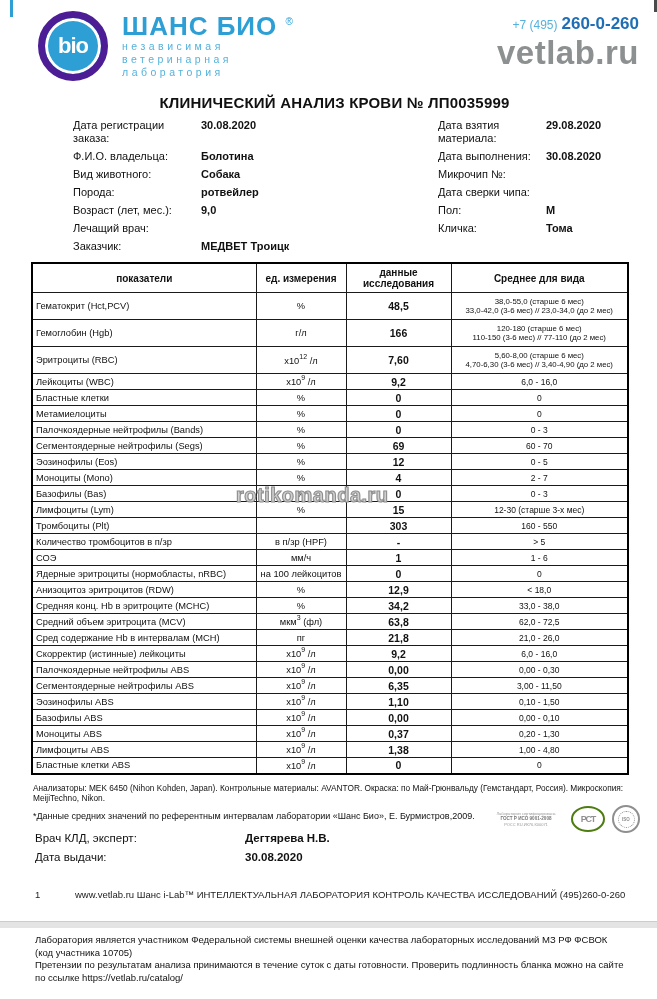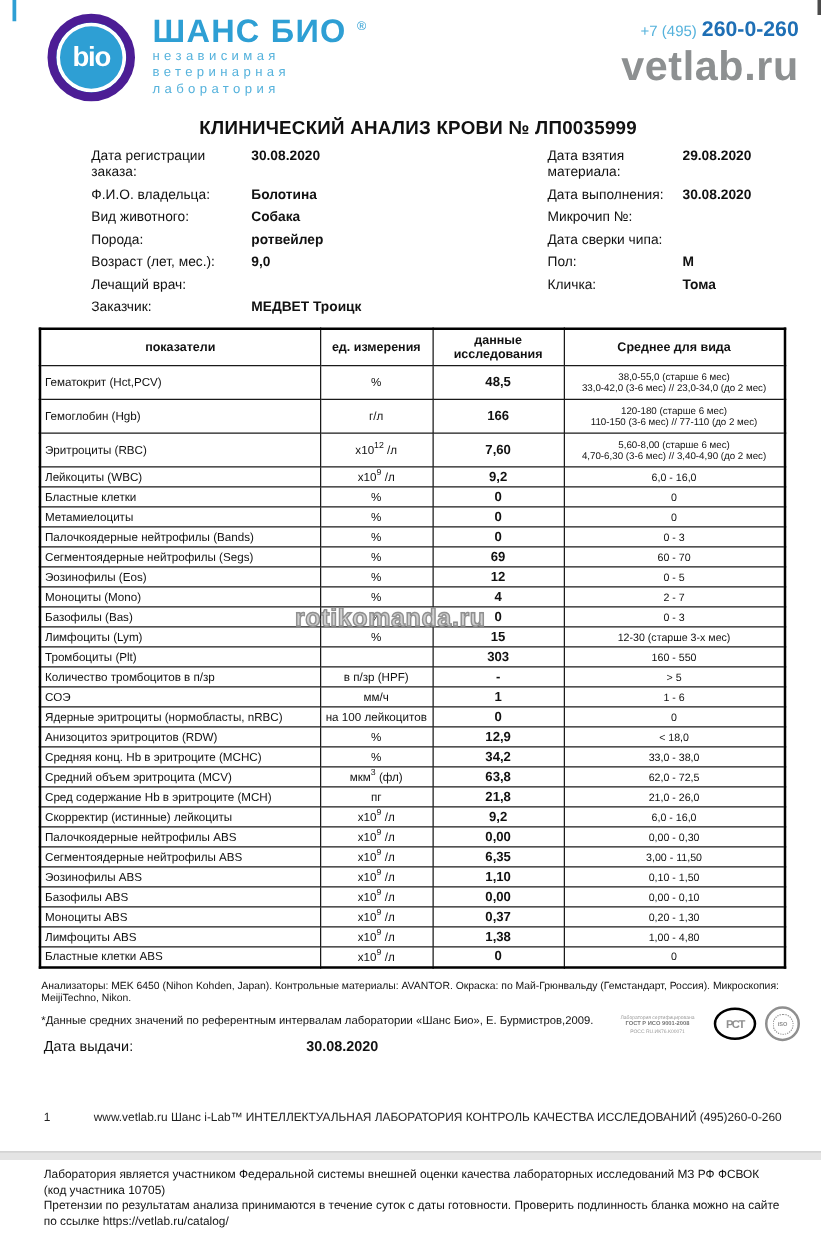--- a/index.html
+++ b/index.html
@@ -69,21 +69,21 @@
   .sig-row{display:flex;line-height:14px;margin-bottom:5px;}
   .sig-row .lbl{width:210px;}
   .sig-row .val{font-weight:bold;}
 
   
   .stamps{position:absolute;top:805px;left:487px;width:160px;display:flex;align-items:center;}
   .cert-text{width:78px;text-align:center;color:#9a9a9a;}
   .cert-text .l1{font-size:4px;line-height:5px;}
   .cert-text .l2{font-size:4.6px;font-weight:bold;color:#777;line-height:6px;}
   .cert-text .l3{font-size:4px;line-height:5px;}
-  .stamp-oval{width:30px;height:22px;border:2px solid #000000;border-radius:50%;
+  .stamp-oval{width:30px;height:22px;border:2px solid #4d7c0f;border-radius:50%;
     display:flex;align-items:center;justify-content:center;margin-left:6px;
     font-size:9px;font-weight:bold;color:#8f8f8f;letter-spacing:-1px;}
   .stamp-round{width:24px;height:24px;border:2px solid #8f8f8f;border-radius:50%;
     display:flex;align-items:center;justify-content:center;margin-left:7px;}
   .stamp-round .inner{width:15px;height:15px;border:1px dotted #8f8f8f;border-radius:50%;
     display:flex;align-items:center;justify-content:center;font-size:4.5px;color:#8f8f8f;font-weight:bold;}
 
   .page-footer{position:absolute;top:889px;left:35px;display:flex;font-size:9.5px;color:#222;}
   .page-footer .pnum{width:40px;}
 
@@ -344,21 +344,21 @@
       </tr>
       <tr class="r-normal">
         <td class="c-name">Средний объем эритроцита (MCV)</td>
         <td class="c-unit">мкм<sup>3</sup>   (фл)</td>
         <td class="c-val">63,8</td>
         <td class="c-ref">
           <div>62,0 - 72,5</div>
         </td>
       </tr>
       <tr class="r-normal">
-        <td class="c-name">Сред содержание Hb в эритроците (MCH)</td>
+        <td class="c-name">Сред содержание Hb в интервалам (MCH)</td>
         <td class="c-unit">пг</td>
         <td class="c-val">21,8</td>
         <td class="c-ref">
           <div>21,0 - 26,0</div>
         </td>
       </tr>
       <tr class="r-normal">
         <td class="c-name">Скорректир (истинные) лейкоциты</td>
         <td class="c-unit">x10<sup>9</sup>  /л</td>
         <td class="c-val">9,2</td>
@@ -424,20 +424,24 @@
       </tr>
     </tbody>
 </table>
 
 <div class="watermark">rotikomanda.ru</div>
 
 <div class="note-analyzers">Анализаторы: MEK 6450 (Nihon Kohden, Japan). Контрольные материалы: AVANTOR. Окраска: по Май-Грюнвальду (Гемстандарт, Россия). Микроскопия: MeijiTechno, Nikon.</div>
 <div class="note-reference">*Данные средних значений по референтным интервалам лаборатории «Шанс Био», Е. Бурмистров,2009.</div>
 
 <div class="sig-block">
+  <div class="sig-row">
+    <span class="lbl">Врач КЛД, эксперт:</span>
+    <span class="val">Дегтярева Н.В.</span>
+  </div>
   <div class="sig-row">
     <span class="lbl">Дата выдачи:</span>
     <span class="val">30.08.2020</span>
   </div>
 </div>
 
 <div class="stamps">
   <div class="cert-text">
     <div class="l1">Лаборатория сертифицирована</div>
     <div class="l2">ГОСТ Р ИСО 9001-2008</div>

